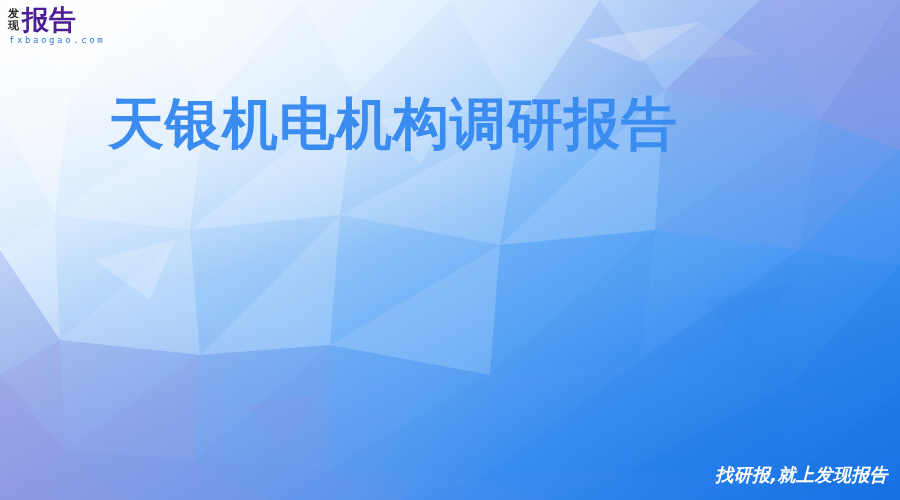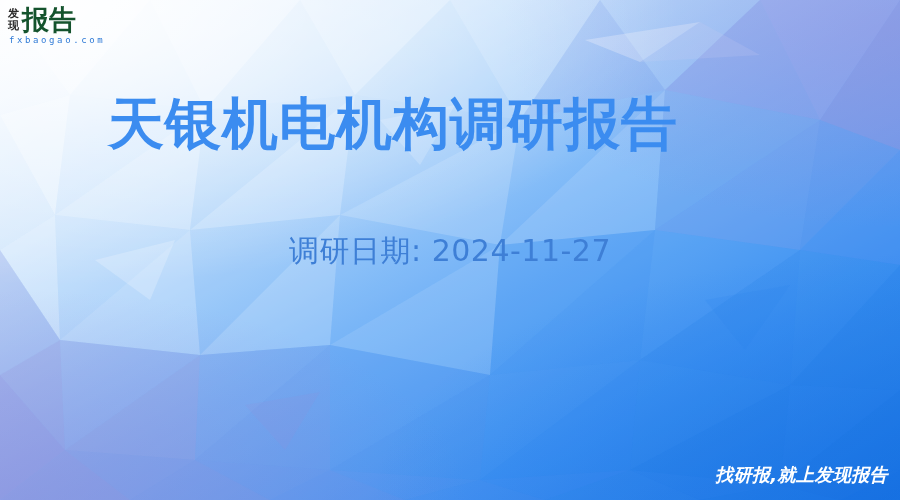--- a/index.html
+++ b/index.html
@@ -67,21 +67,21 @@
     line-height: 12px;
     font-weight: 700;
     color: #2b2b2b;
     letter-spacing: 0px;
   }
   .logo-big {
     font-family: "DejaVu Sans", "Liberation Sans", sans-serif;
     font-size: 27px;
     line-height: 28px;
     font-weight: 700;
-    color: #14532d;
+    color: #4c1d95;
     letter-spacing: 0px;
   }
   #logo-domain {
     margin-top: 1px;
     margin-left: 1px;
     font-family: "DejaVu Sans Mono", "Liberation Mono", monospace;
     font-size: 9px;
     line-height: 10px;
     font-weight: 400;
     color: #2f7ad6;
@@ -255,18 +255,17 @@
           <span>现</span>
         </div>
         <div class="logo-big">报告</div>
       </div>
       <div id="logo-domain">fxbaogao.com</div>
     </div>
   </div>
 
   <div id="headline-block">
     <div id="report-title">天银机电机构调研报告</div>
-    <div id="report-date">调研日期: 2024-11-27</div>
   </div>
 
   <div id="footer-slogan">找研报,就上发现报告</div>
 
 </div>
 
 </body></html>

